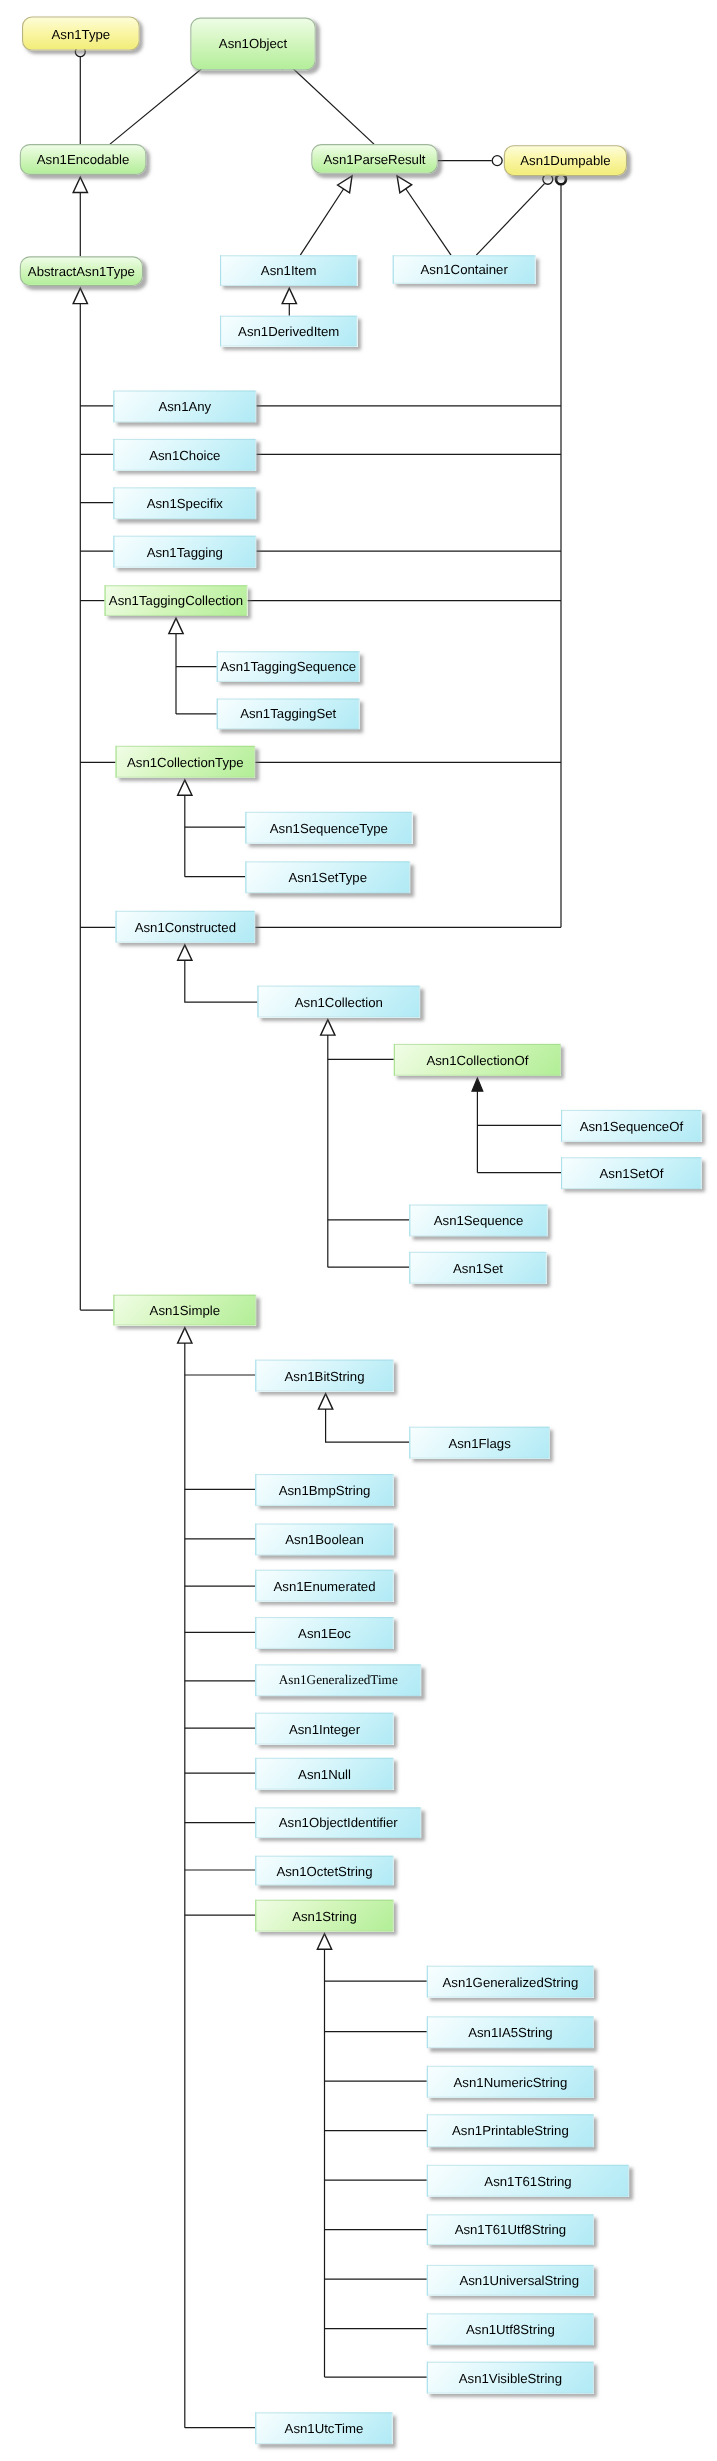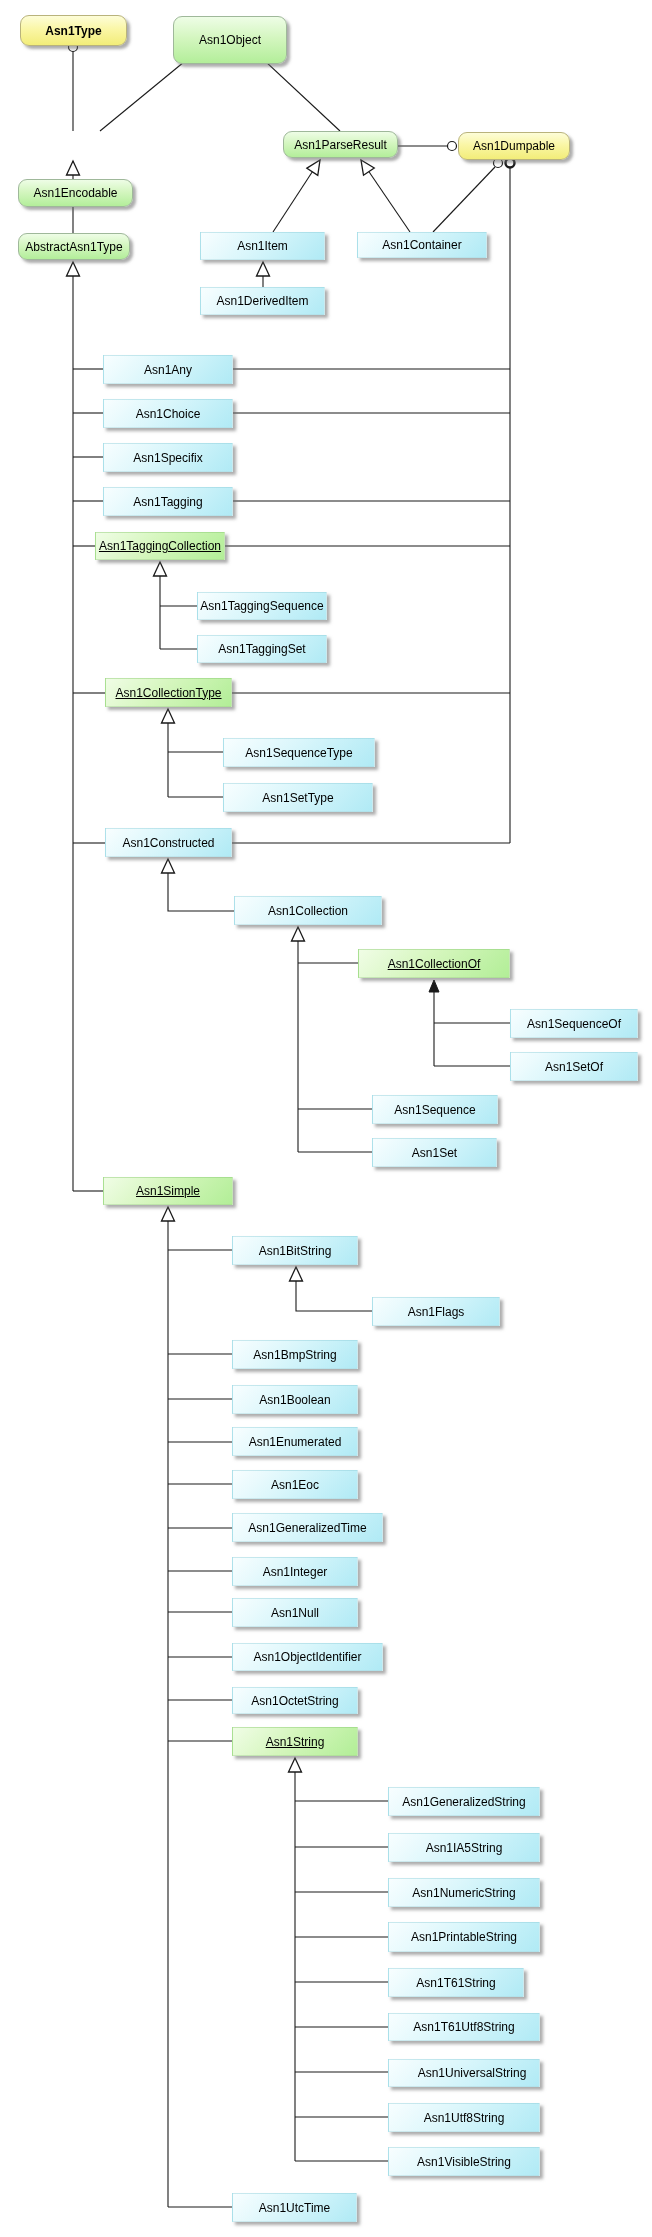--- a/index.html
+++ b/index.html
@@ -19,21 +19,20 @@
     box-shadow:3px 3px 3px rgba(105,105,105,0.55);
     box-sizing:border-box;
   }
   .cyan-rect{
     background:linear-gradient(135deg,#f8feff 0%,#d9f6fb 45%,#b0eaf5 100%);
     border:1px solid rgba(160,210,220,0.45);
   }
   .green-rect{
     background:linear-gradient(135deg,#f0fde6 0%,#d5f6bd 45%,#b2ee97 100%);
     border:1px solid rgba(150,205,130,0.45);
-    text-decoration:underline;
   }
   .green-round{
     background:linear-gradient(180deg,#eefde6 0%,#d4f6c0 45%,#b3ee9a 100%);
     border:1px solid #9fb89a;
     border-radius:9px;
   }
   .yellow-round{
     background:linear-gradient(180deg,#fdfdd8 0%,#faf6a6 45%,#f2ed79 100%);
     border:1px solid #b9b37c;
     border-radius:9px;
@@ -116,27 +115,27 @@
         <polyline points="295,2072 388,2072" fill="none" stroke="#1a1a1a" stroke-width="1.1"></polyline>
         <polyline points="295,2117 388,2117" fill="none" stroke="#1a1a1a" stroke-width="1.1"></polyline>
         <polyline points="295,2161 388,2161" fill="none" stroke="#1a1a1a" stroke-width="1.1"></polyline>
         <circle cx="73" cy="47" r="4.5" fill="#ffffff" stroke="#1a1a1a" stroke-width="1.2"></circle>
         <circle cx="452" cy="146" r="4.5" fill="#ffffff" stroke="#1a1a1a" stroke-width="1.2"></circle>
         <circle cx="498" cy="163" r="4.5" fill="#ffffff" stroke="#1a1a1a" stroke-width="1.2"></circle>
         <circle cx="510" cy="163" r="4.5" fill="#ffffff" stroke="#1a1a1a" stroke-width="2.4"></circle>
       </g>
   </svg>
 
-<div class="node yellow-round" style="left: 20px; top: 15px; width: 107px; height: 31px; font-weight: bold;">
+<div class="node yellow-round" style="left: 20px; top: 15px; width: 107px; height: 31px;">
       <span>Asn1Type</span>
     </div>
     <div class="node green-round" style="left: 173px; top: 16px; width: 114px; height: 48px;">
       <span>Asn1Object</span>
     </div>
-    <div class="node green-round" style="left: 18px; top: 131px; width: 115px; height: 28px; margin-top: 48px;">
+    <div class="node green-round" style="left: 18px; top: 131px; width: 115px; height: 28px;">
       <span>Asn1Encodable</span>
     </div>
     <div class="node green-round" style="left: 283px; top: 131px; width: 115px; height: 27px;">
       <span>Asn1ParseResult</span>
     </div>
     <div class="node yellow-round" style="left: 458px; top: 132px; width: 112px; height: 28px;">
       <span>Asn1Dumpable</span>
     </div>
     <div class="node green-round" style="left: 18px; top: 233px; width: 112px; height: 27px;">
       <span>AbstractAsn1Type</span>
@@ -215,21 +214,21 @@
     </div>
     <div class="node cyan-rect" style="left: 232px; top: 1385px; width: 126px; height: 29px;">
       <span>Asn1Boolean</span>
     </div>
     <div class="node cyan-rect" style="left: 232px; top: 1427px; width: 126px; height: 29px;">
       <span>Asn1Enumerated</span>
     </div>
     <div class="node cyan-rect" style="left: 232px; top: 1470px; width: 126px; height: 29px;">
       <span>Asn1Eoc</span>
     </div>
-    <div class="node cyan-rect" style="left: 232px; top: 1513px; width: 151px; height: 29px;">
+    <div class="node cyan-rect" style="left: 232px; top: 1513px; width: 151px; height: 29px; font-family: Liberation Serif, serif;">
       <span>Asn1GeneralizedTime</span>
     </div>
     <div class="node cyan-rect" style="left: 232px; top: 1557px; width: 126px; height: 29px;">
       <span>Asn1Integer</span>
     </div>
     <div class="node cyan-rect" style="left: 232px; top: 1598px; width: 126px; height: 29px;">
       <span>Asn1Null</span>
     </div>
     <div class="node cyan-rect" style="left: 232px; top: 1643px; width: 151px; height: 28px;">
       <span>Asn1ObjectIdentifier</span>
@@ -245,21 +244,21 @@
     </div>
     <div class="node cyan-rect" style="left: 388px; top: 1833px; width: 152px; height: 29px;">
       <span>Asn1IA5String</span>
     </div>
     <div class="node cyan-rect" style="left: 388px; top: 1878px; width: 152px; height: 29px;">
       <span>Asn1NumericString</span>
     </div>
     <div class="node cyan-rect" style="left: 388px; top: 1922px; width: 152px; height: 30px;">
       <span>Asn1PrintableString</span>
     </div>
-    <div class="node cyan-rect" style="left: 388px; top: 1968px; width: 136px; height: 29px;">
+    <div class="node cyan-rect" style="left: 388px; top: 1968px; width: 184px; height: 29px;">
       <span>Asn1T61String</span>
     </div>
     <div class="node cyan-rect" style="left: 388px; top: 2013px; width: 152px; height: 28px;">
       <span>Asn1T61Utf8String</span>
     </div>
     <div class="node cyan-rect" style="left: 388px; top: 2059px; width: 152px; height: 28px; padding-left: 16px;">
       <span>Asn1UniversalString</span>
     </div>
     <div class="node cyan-rect" style="left: 388px; top: 2103px; width: 152px; height: 29px;">
       <span>Asn1Utf8String</span>

